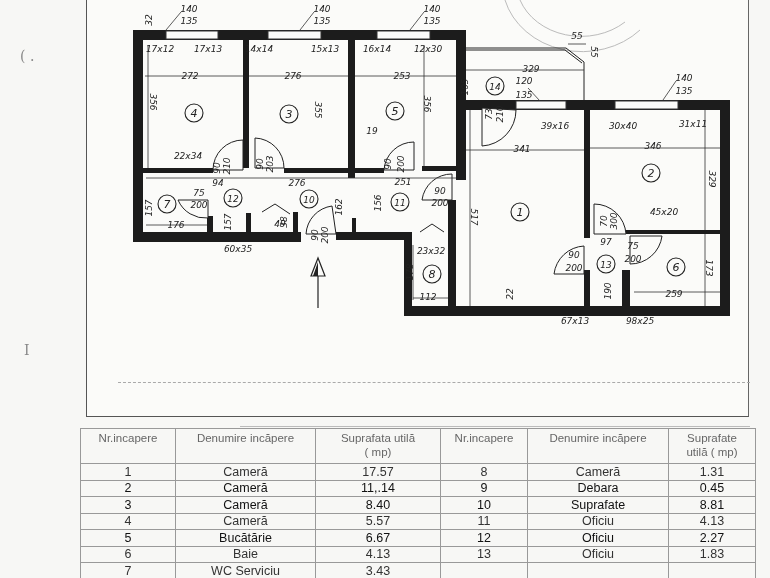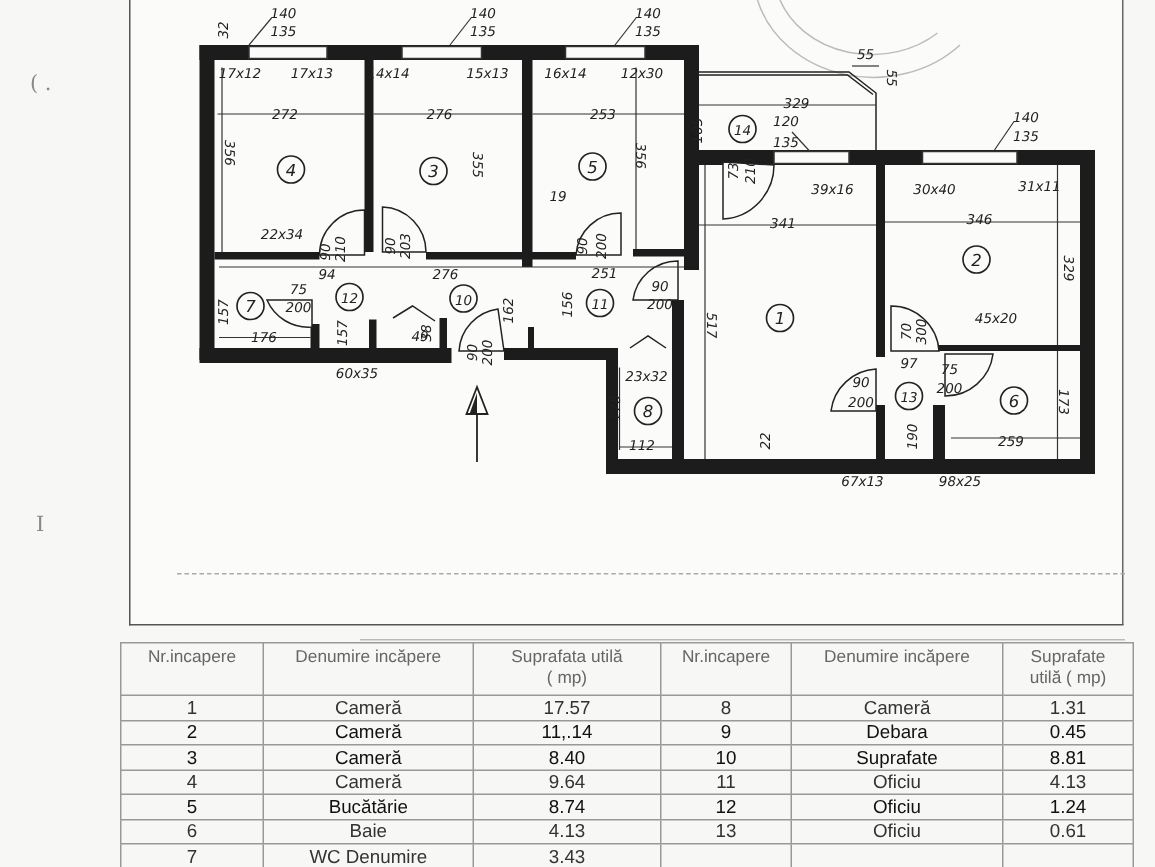--- a/index.html
+++ b/index.html
@@ -302,43 +302,43 @@
         <td>3</td>
         <td>Cameră</td>
         <td>8.40</td>
         <td>10</td>
         <td>Suprafate</td>
         <td>8.81</td>
       </tr>
       <tr>
         <td>4</td>
         <td>Cameră</td>
-        <td>9.64</td>
+        <td>5.57</td>
         <td>11</td>
         <td>Oficiu</td>
         <td>4.13</td>
       </tr>
       <tr class="bold">
         <td>5</td>
         <td>Bucătărie</td>
-        <td>8.74</td>
+        <td>6.67</td>
         <td>12</td>
         <td>Oficiu</td>
-        <td>1.24</td>
+        <td>2.27</td>
       </tr>
       <tr>
         <td>6</td>
         <td>Baie</td>
         <td>4.13</td>
         <td>13</td>
         <td>Oficiu</td>
-        <td>0.61</td>
+        <td>1.83</td>
       </tr>
       <tr>
         <td>7</td>
-        <td>WC Denumire</td>
+        <td>WC Serviciu</td>
         <td>3.43</td>
         <td></td>
         <td></td>
         <td></td>
       </tr>
     </tbody>
 </table>
 
 </body></html>

